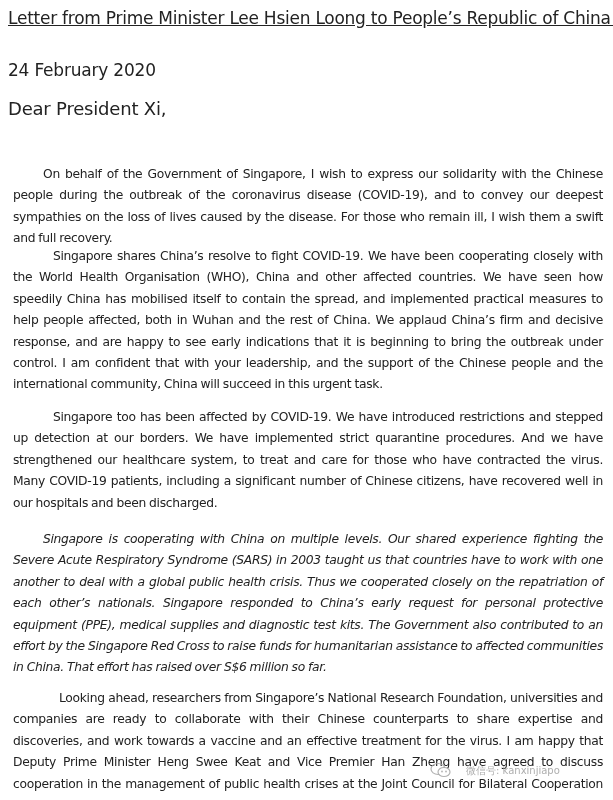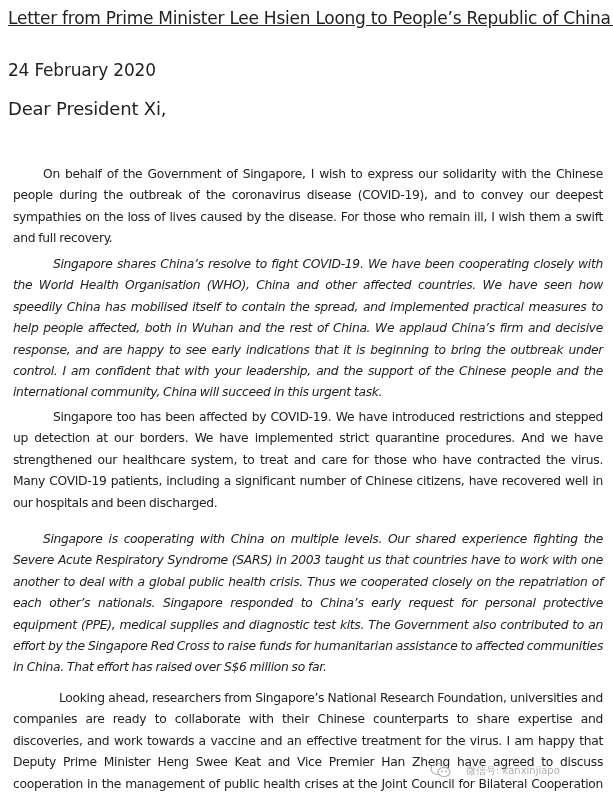--- a/index.html
+++ b/index.html
@@ -16,21 +16,21 @@
   }
   .date { position: absolute; top: 60px; left: 0; font-size: 17px; letter-spacing: -0.2px; }
   .salutation { position: absolute; top: 98px; left: 0; font-size: 18px; letter-spacing: -0.2px; }
   .para {
     position: absolute; left: 0; width: 590px;
     font-size: 12.3px; line-height: 21.4px;
     text-align: justify; letter-spacing: -0.3px; word-spacing: -0.5px;
     margin: 5px;
   }
   .p1 { top: 159px; text-indent: 30px; }
-  .p2 { top: 249px; text-indent: 40px; font-style: italic; }
+  .p2 { top: 241px; text-indent: 40px; }
   .p3 { top: 402px; text-indent: 40px; }
   .p4 { top: 524px; text-indent: 30px; font-style: italic; }
   .p5 { top: 683px; text-indent: 46px; }
   .watermark {
     position: absolute; left: 430px; top: 762px;
     display: flex; align-items: flex-end; gap: 14px;
     color: rgba(160,160,160,0.85); font-size: 10px;
   }
   .wm-icon { width: 22px; height: 16px; }
 </style>

